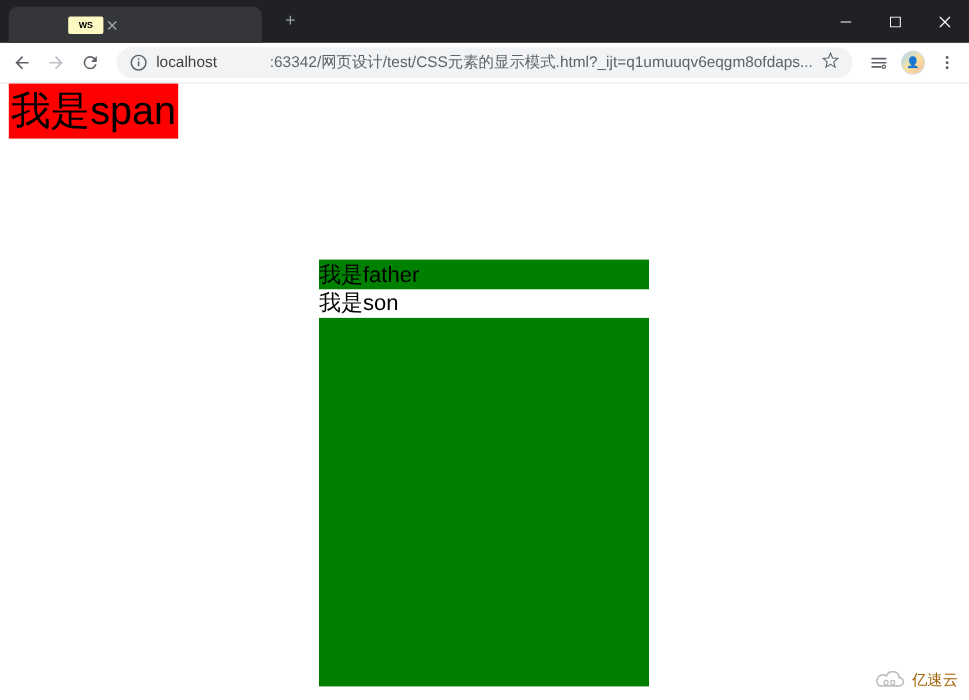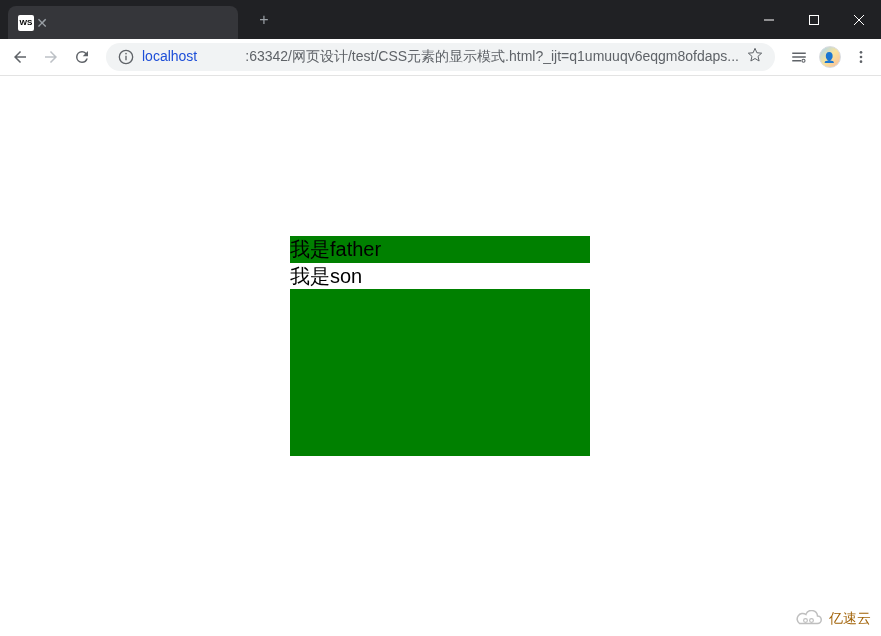--- a/index.html
+++ b/index.html
@@ -1,46 +1,46 @@
 <!DOCTYPE html>
 <html><head>
   <meta charset="utf-8">
   <style>
     * { margin: 0; padding: 0; box-sizing: border-box; }
     body { font-family: "Segoe UI", Arial, sans-serif; background: #fff; width: 881px; height: 636px; overflow: hidden; position: relative; }
     
     
     .titlebar { height: 39px; background: #202124; display: flex; align-items: center; }
     .tab { background: #35363a; height: 33px; margin-top: 6px; margin-left: 8px; display: flex; align-items: center; padding: 0 10px; border-radius: 8px 8px 0 0; width: 230px; }
-    .favicon { width: 16px; height: 16px; background: #ffffff; border-radius: 2px; font-size: 8px; color: #000; display: flex; align-items: center; justify-content: center; font-weight: bold; flex-shrink: 0; }
+    .favicon { width: 32px; height: 16px; background: #fef9c3; border-radius: 2px; font-size: 8px; color: #000; display: flex; align-items: center; justify-content: center; font-weight: bold; flex-shrink: 0; margin-left: 44px; }
     .tab-title { color: #e8eaed; font-size: 12px; margin-left: 8px; white-space: nowrap; overflow: hidden; text-overflow: ellipsis; flex: 1; }
     .tab-close { color: #9aa0a6; width: 16px; text-align: center; cursor: pointer; font-size: 14px; }
     .new-tab { color: #9aa0a6; width: 28px; height: 28px; display: flex; align-items: center; justify-content: center; margin-left: 12px; font-size: 16px; cursor: pointer; border-radius: 50%; }
     .win-controls { margin-left: auto; display: flex; }
     .win-btn { width: 45px; height: 30px; display: flex; align-items: center; justify-content: center; color: #fff; cursor: pointer; }
     .win-btn svg { width: 10px; height: 10px; }
     
     
     .toolbar { height: 37px; background: #fff; border-bottom: 1px solid #e3e3e3; display: flex; align-items: center; padding: 0 6px; gap: 4px; }
     .nav-btn { width: 28px; height: 28px; display: flex; align-items: center; justify-content: center; color: #5f6368; cursor: pointer; border-radius: 50%; }
     .nav-btn.disabled { color: #bdc1c6; }
     .omnibox { flex: 1; height: 28px; background: #f1f3f4; border-radius: 14px; display: flex; align-items: center; padding: 0 12px; gap: 8px; margin: 0 6px; }
     .site-info { color: #5f6368; display: flex; align-items: center; }
     .url { flex: 1; font-size: 14px; color: #202124; white-space: nowrap; overflow: hidden; text-overflow: ellipsis; }
-    .url .host { color: #1d4ed8; }
+    .url .host { color: #404040; }
     .url .rest { color: #5f6368; margin-left: 48px; }
     .star { color: #5f6368; cursor: pointer; }
     .avatar { width: 22px; height: 22px; border-radius: 50%; background: linear-gradient(135deg,#a6d5fa,#f8e39c,#f8bc9c); display: flex; align-items: center; justify-content: center; font-size: 10px; border: 1px solid #dadce0; }
     
     
     .page { position: absolute; top: 76px; left: 8px; right: 2px; bottom: 2px; background: #fff; }
     
     .span-box { display: inline-block; background: #ff0000; color: #000; font-size: 36px; font-family: "Microsoft YaHei", Arial, sans-serif; line-height: 1.4; padding: 0 2px; }
     
-    .father { position: absolute; left: 282px; top: 160px; width: 300px; height: 220px; background: #008000; font-size: 20px; font-family: "Microsoft YaHei", Arial, sans-serif; color: #000; }
+    .father { position: absolute; left: 282px; top: 160px; width: 300px; height: 388px; background: #008000; font-size: 20px; font-family: "Microsoft YaHei", Arial, sans-serif; color: #000; }
     .son { background: #ffffff; width: 100%; color: #000; line-height: 1.3; }
     
     .watermark { position: absolute; right: 8px; bottom: 6px; color: #a16207; font-size: 14px; display: flex; align-items: center; gap: 4px; }
     .watermark svg { width: 30px; height: 18px; }
   </style>
 </head>
 <body>
 
 <div class="titlebar">
   <div class="tab">
@@ -113,20 +113,21 @@
   <div class="nav-btn">
     <svg width="16" height="16" viewBox="0 0 24 24">
         <circle cx="12" cy="5" r="2" fill="#5f6368"></circle>
         <circle cx="12" cy="12" r="2" fill="#5f6368"></circle>
         <circle cx="12" cy="19" r="2" fill="#5f6368"></circle>
       </svg>
   </div>
 </div>
 
 <div class="page">
+  <span class="span-box">我是span</span>
   
   <div class="father">
     <span>我是father</span>
     <div class="son">
       <span>我是son</span>
     </div>
   </div>
   
   <div class="watermark">
     <svg viewBox="0 0 40 24">

